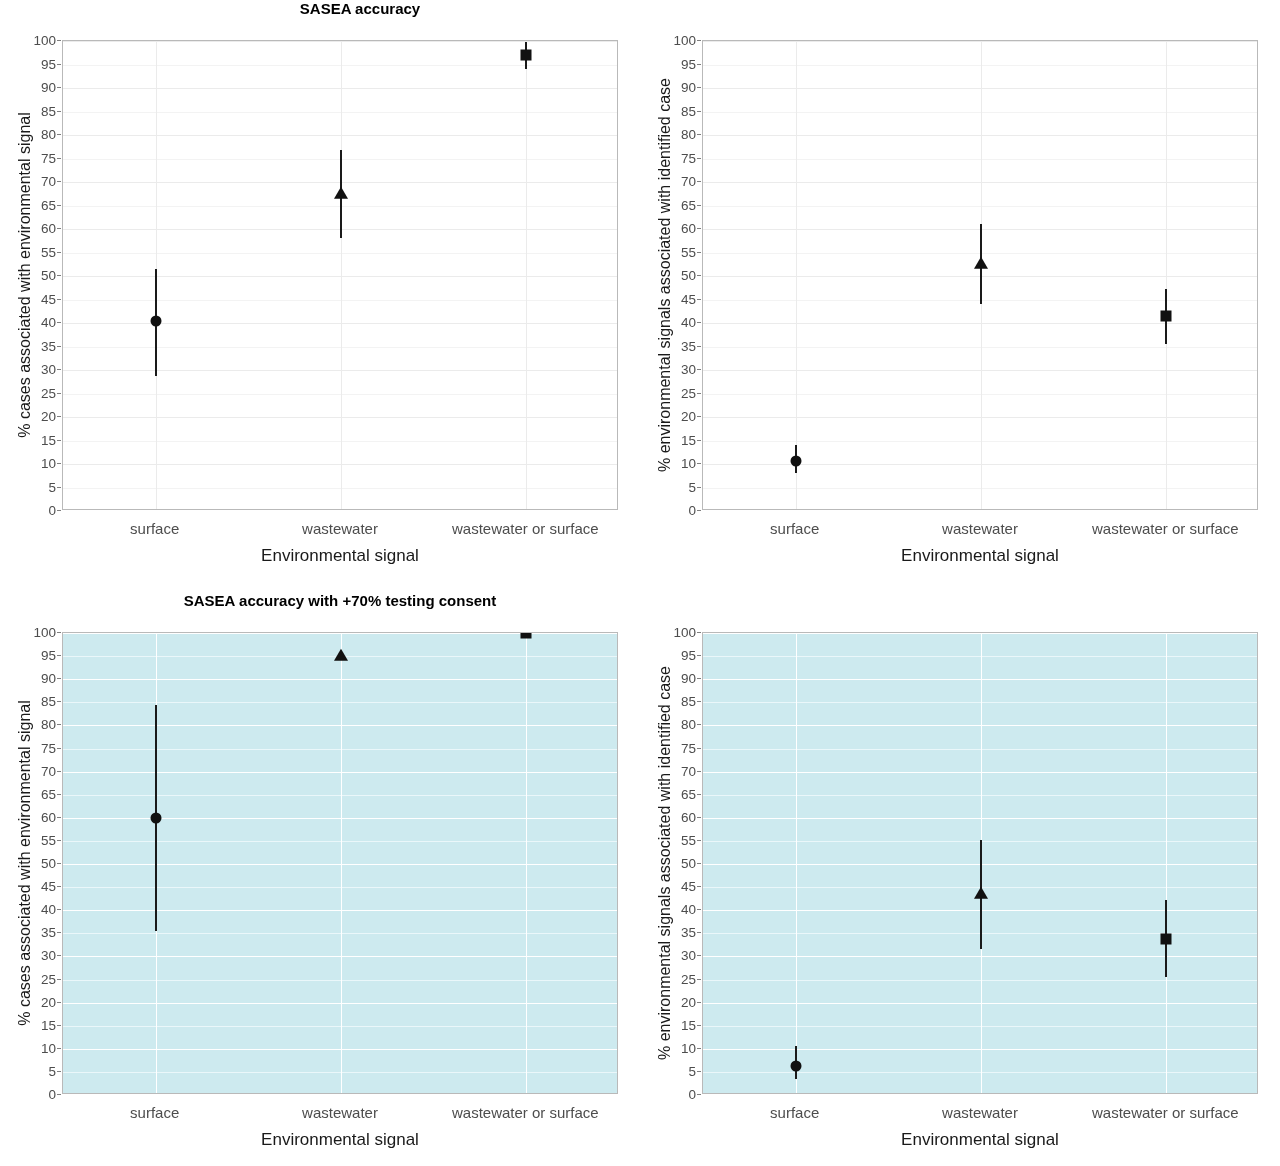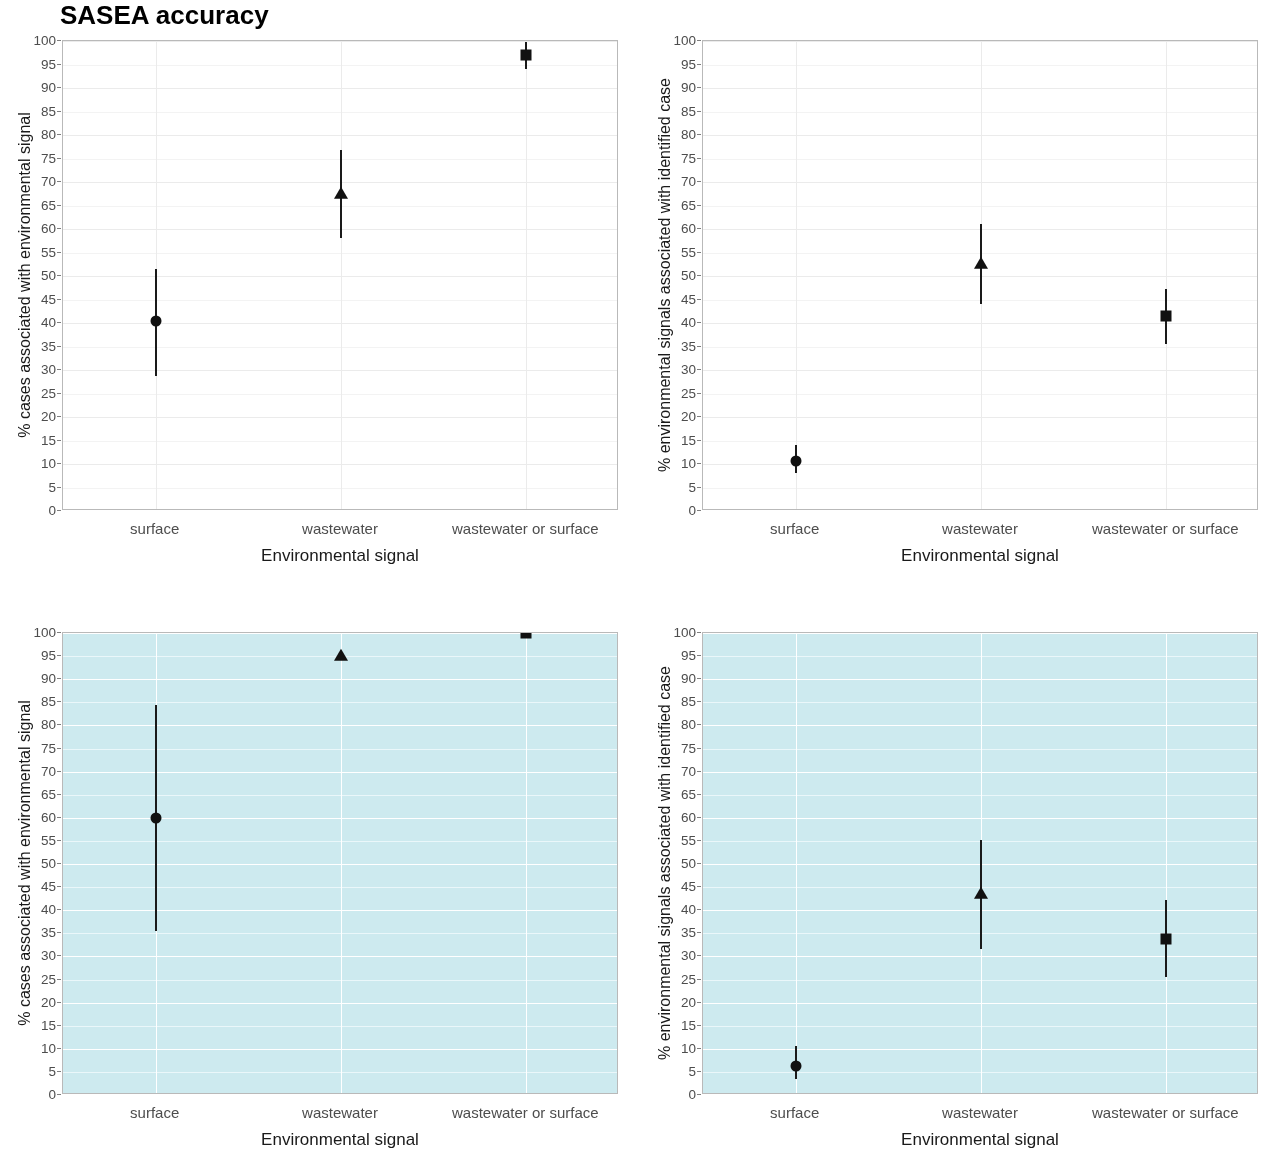--- a/index.html
+++ b/index.html
@@ -14,22 +14,23 @@
     color: #000000;
     overflow: hidden;
   }
   .figure {
     position: relative;
     width: 1280px;
     height: 1166px;
   }
   .panel-title {
     position: absolute;
-    font-size: 26px;
+    font-size: 15px;
     font-weight: bold;
+    text-align: center;
     color: #000;
     white-space: nowrap;
   }
   .chart-block {
     position: absolute;
   }
   
   .plot {
     position: absolute;
     box-sizing: border-box;
@@ -125,20 +126,21 @@
     transform-origin: 0 0;
     transform: rotate(-90deg);
   }
 </style>
 </head>
 <body>
 
 <div class="figure">
 
   <div class="panel-title" style="left: 60px; top: 0px; width: 600px;">SASEA accuracy</div>
+  <div class="panel-title" style="left: 20px; top: 592px; width: 640px;">SASEA accuracy with +70% testing consent</div>
 
   <div class="chart-block" style="left:0px; top:22px; width:640px; height:560px;">
       <div class="plot white" style="left: 62px; top: 18px; width: 556px; height: 470px;">
         <div class="gridline-minor" style="top: 446.5px;"></div>
         <div class="gridline-major" style="top: 423px;"></div>
         <div class="gridline-minor" style="top: 399.5px;"></div>
         <div class="gridline-major" style="top: 376px;"></div>
         <div class="gridline-minor" style="top: 352.5px;"></div>
         <div class="gridline-major" style="top: 329px;"></div>
         <div class="gridline-minor" style="top: 305.5px;"></div>

